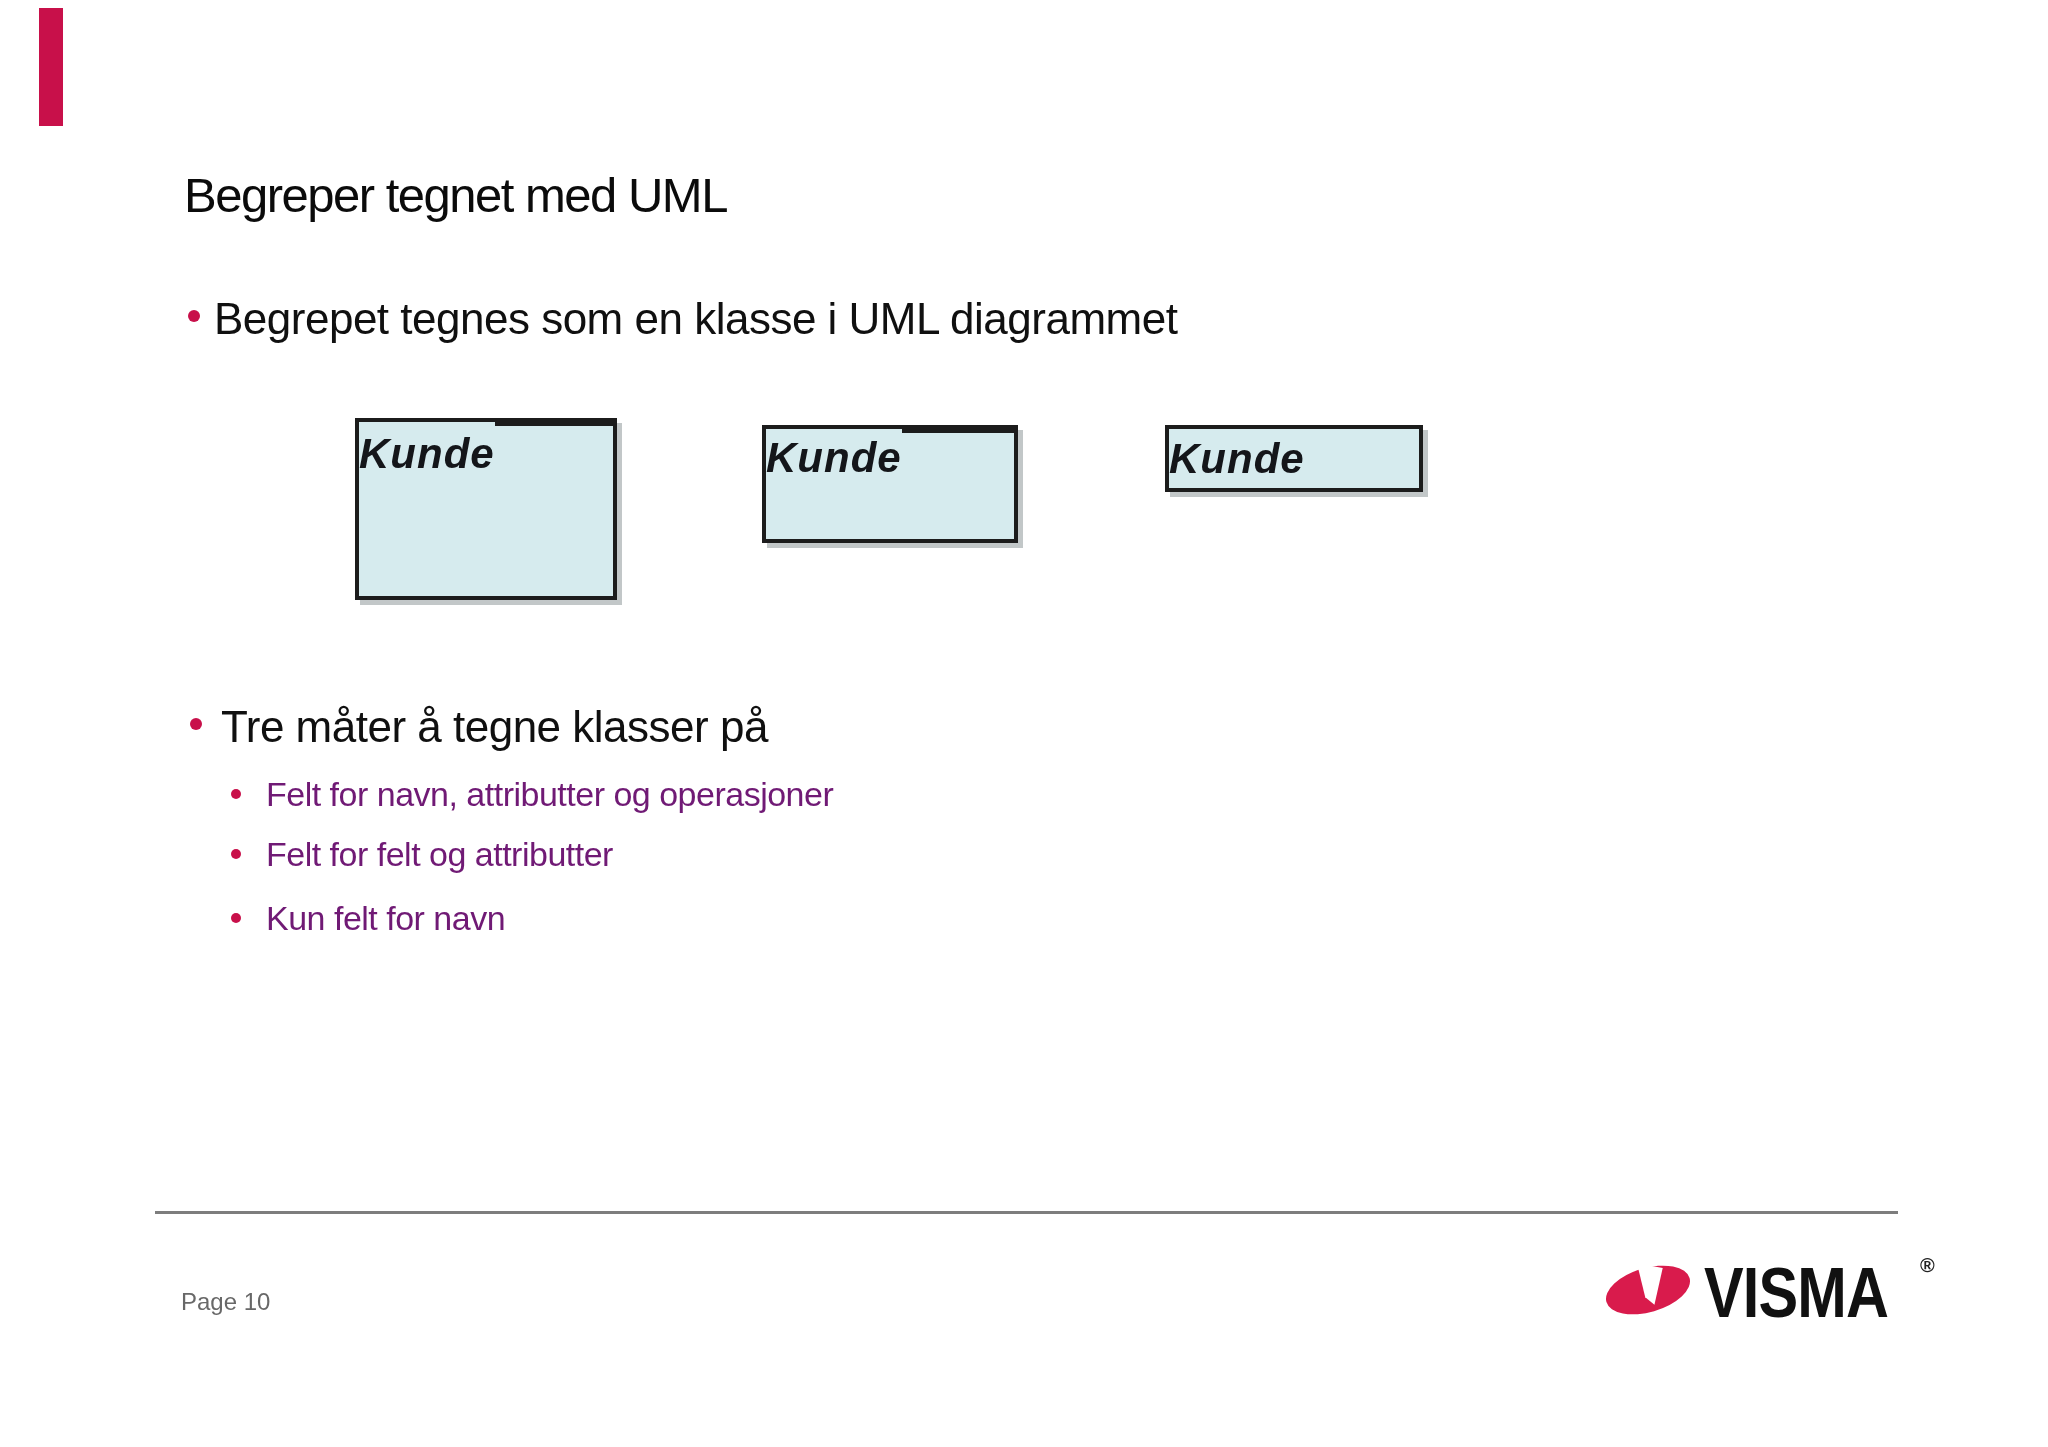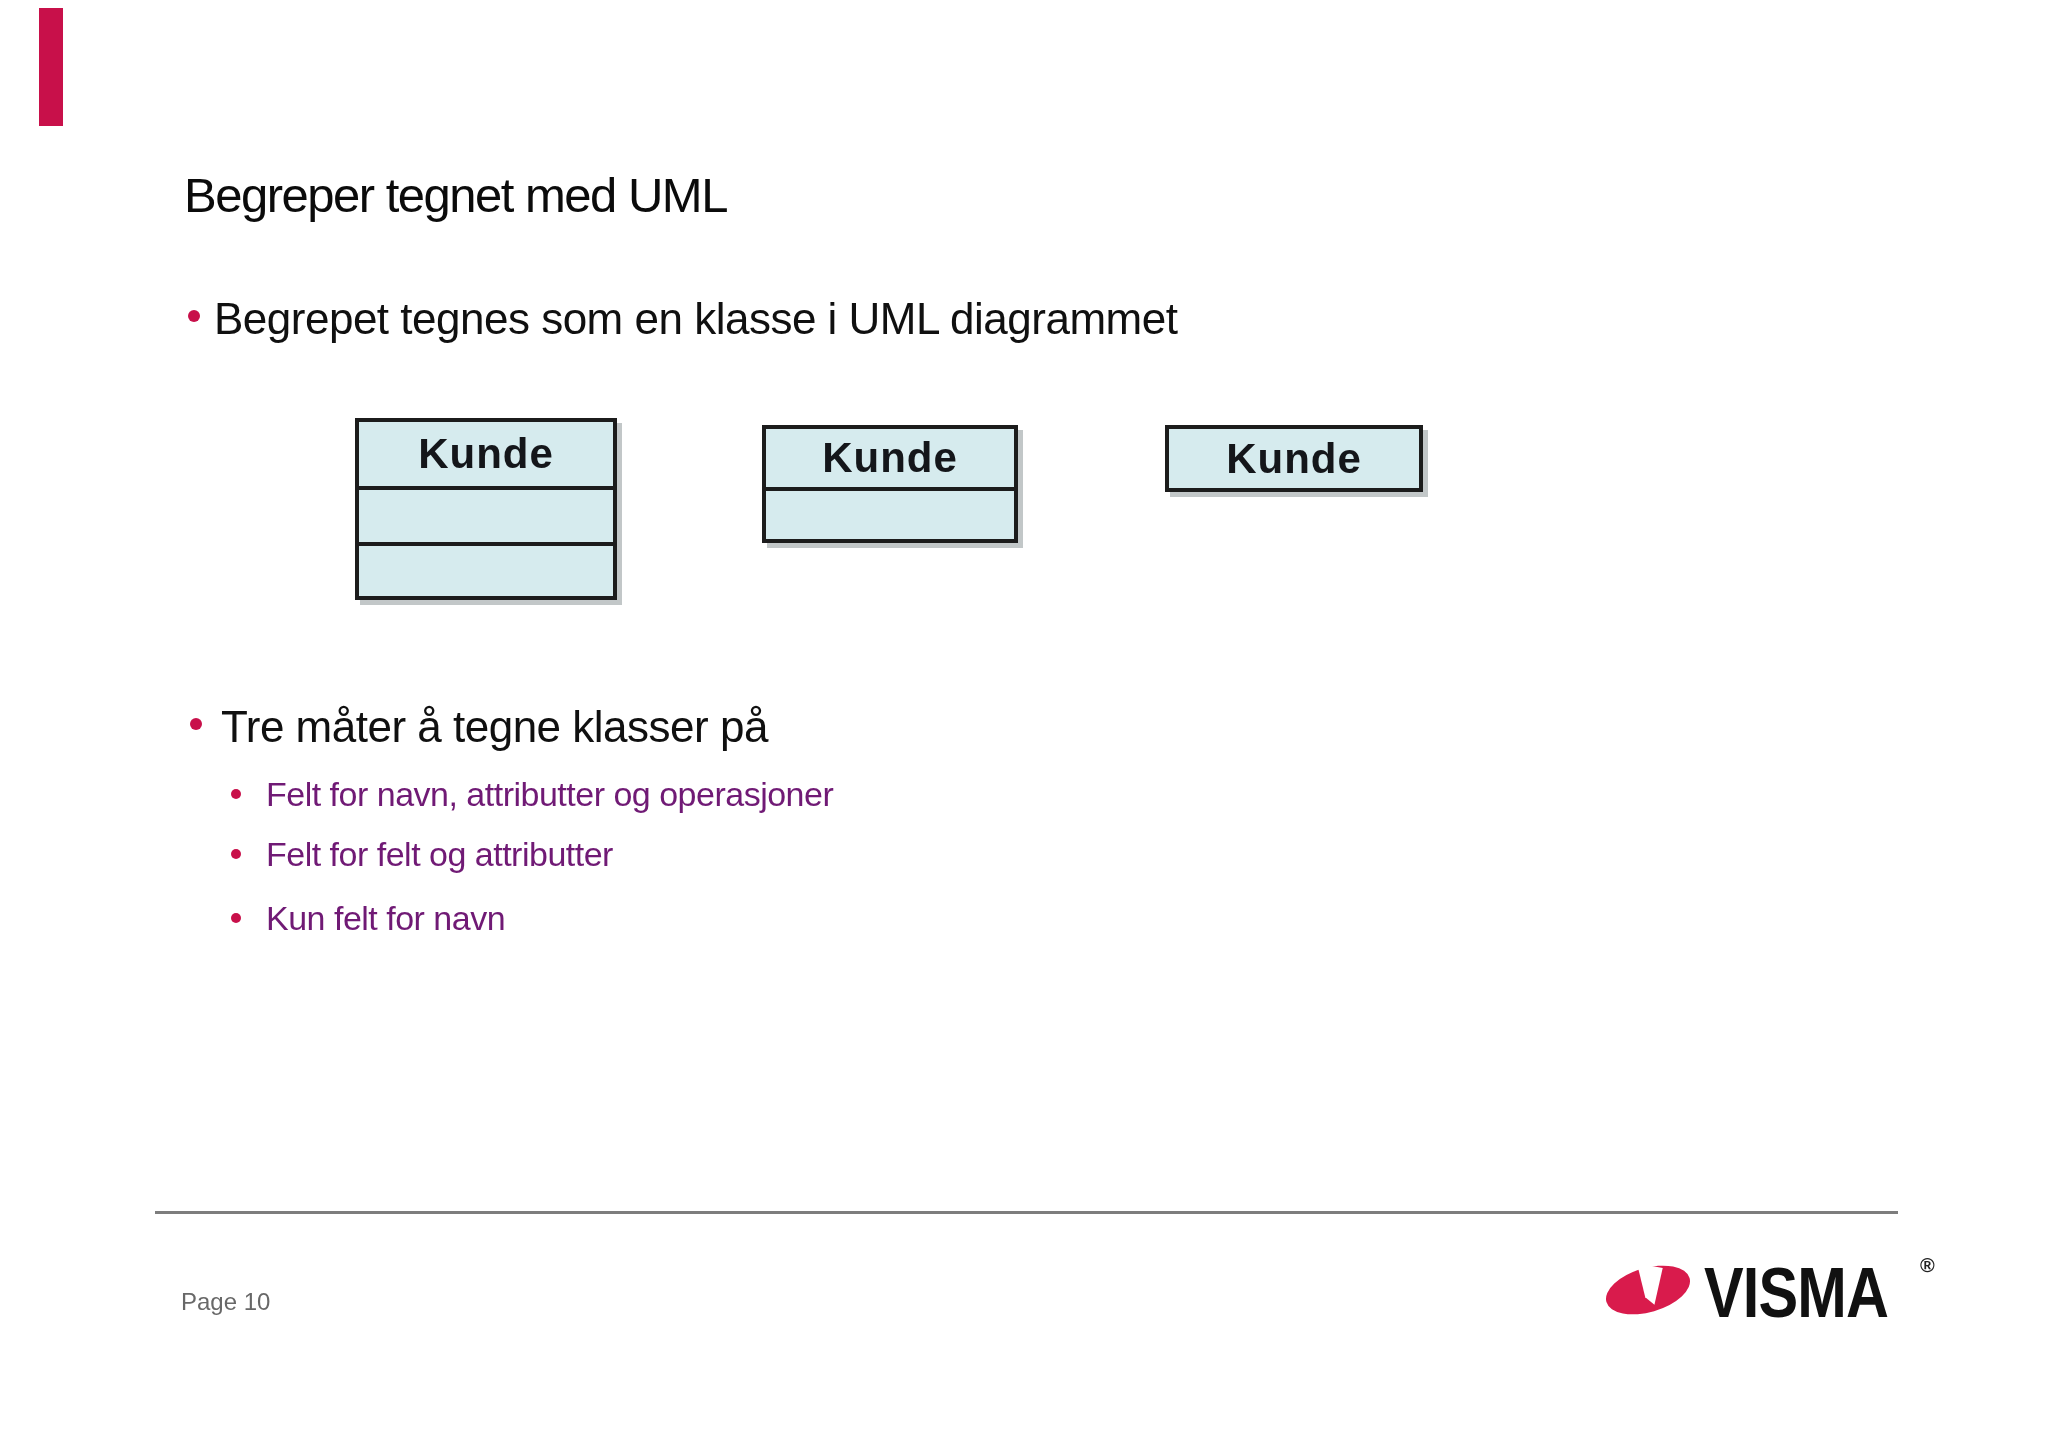--- a/index.html
+++ b/index.html
@@ -20,21 +20,21 @@
   .dot.l2{width:10px;height:10px;}
   .btext{
     position:absolute;line-height:1;color:#101010;white-space:nowrap;letter-spacing:-0.5px;
   }
   .lvl1{font-size:44px;}
   .lvl2{font-size:34px;color:#701a75;}
   
   .uml-box{
     position:absolute;background:#d6ebee;border:4px solid #1c1c1c;
     box-shadow:5px 5px 0 rgba(120,130,133,0.45);
-    display:flex;flex-direction:column;box-sizing:border-box;
+    display:flex;flex-direction:row;box-sizing:border-box;font-style:italic;
   }
   .uml-title{
     display:flex;align-items:center;justify-content:center;
     font-weight:bold;font-size:42px;letter-spacing:1px;color:#14161a;
   }
   .uml-compartment{border-top:4px solid #1c1c1c;flex:1 1 auto;}
   #box1{left:355px;top:418px;width:262px;height:182px;}
   #box1 .uml-title{height:64px;}
   #box1 .c1{height:52px;flex:0 0 auto;}
   #box2{left:762px;top:425px;width:256px;height:118px;}

